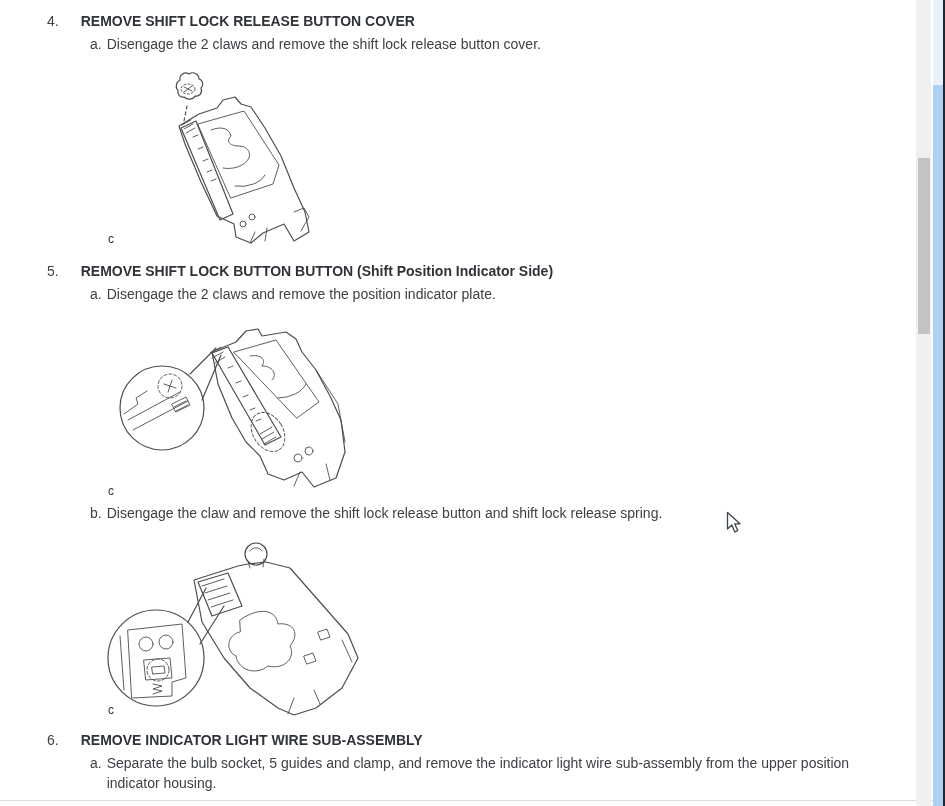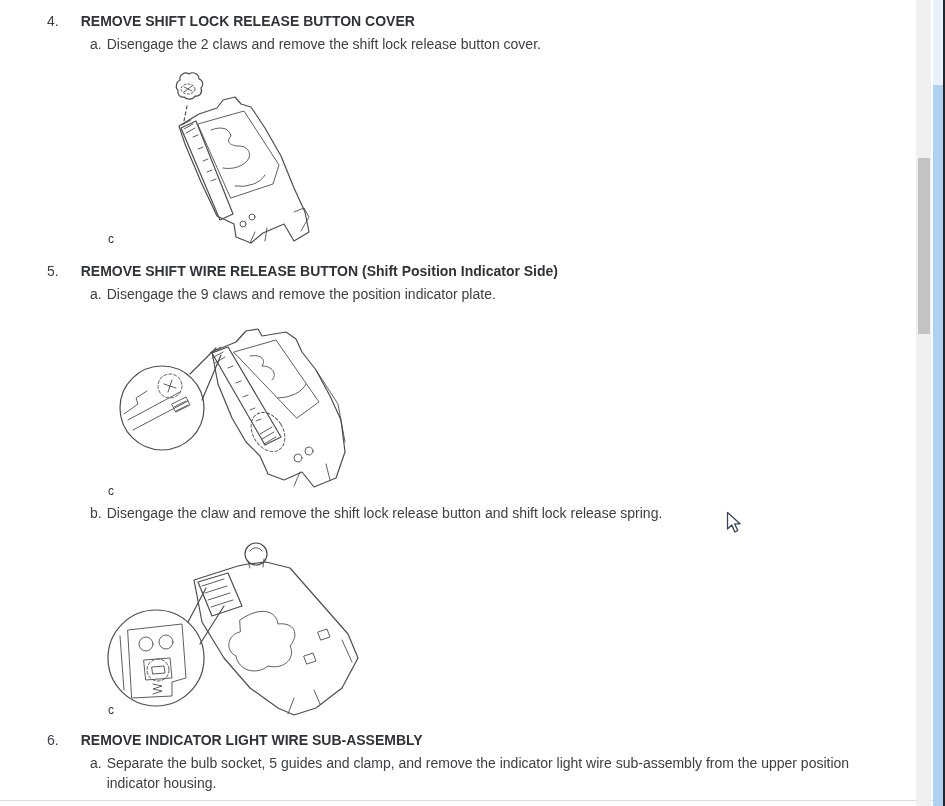--- a/index.html
+++ b/index.html
@@ -71,25 +71,25 @@
         <circle cx="148" cy="158" r="3" class="thin"></circle>
         <circle cx="157" cy="151" r="3" class="thin"></circle>
         <path class="thin" d="M160 166 l-5 11 M172 162 l-2 13 M199 146 l10 -4 l5 9 l-8 14"></path>
       </g>
     </svg>
     <figcaption class="fig-label" style="left:13px; top:167px;">c</figcaption>
   </figure>
 
   <div class="step-heading" style="left:47px; top:263px;">
     <span class="step-num">5.</span>
-    <h3 class="step-title">REMOVE SHIFT WIRE RELEASE BUTTON (Shift Position Indicator Side)</h3>
+    <h3 class="step-title">REMOVE SHIFT LOCK BUTTON BUTTON (Shift Position Indicator Side)</h3>
   </div>
   <div class="substep" style="left:90px; top:284px;">
     <span class="letter">a.</span>
-    <span class="stext">Disengage the 9 claws and remove the position indicator plate.</span>
+    <span class="stext">Disengage the 2 claws and remove the position indicator plate.</span>
   </div>
 
   <figure class="fig" style="left:100px; top:322px; width:260px; height:176px;">
     <svg width="260" height="176" viewBox="0 0 260 176">
       <g class="lineart">
 
         <circle cx="62" cy="86" r="42"></circle>
 
         <path class="thin" d="M28 98 L80 70 M33 108 L88 79 M24 92 l14 -10 l-2 -6 l11 -7"></path>
         <circle cx="70" cy="64" r="12" stroke-dasharray="3 2" class="thin"></circle>

